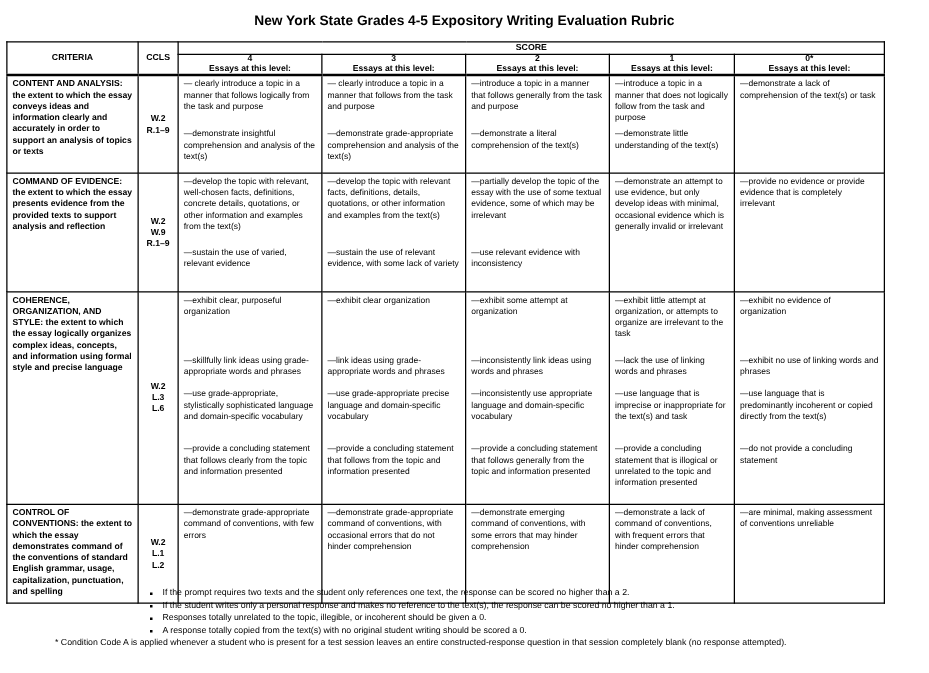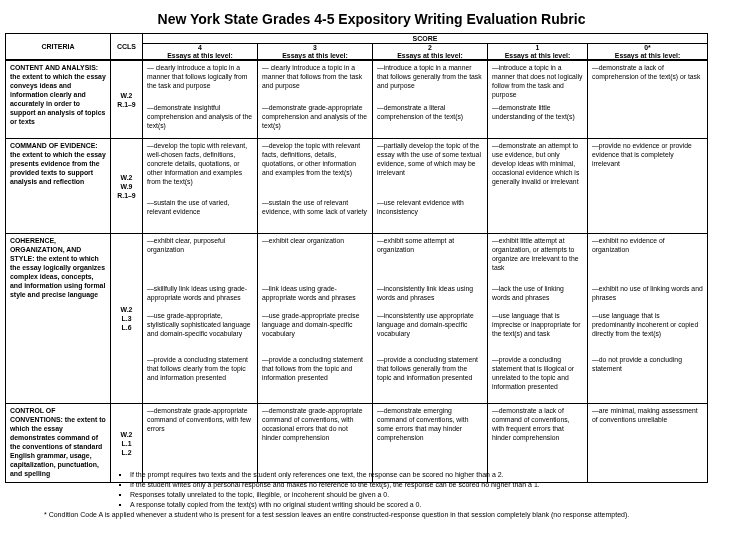--- a/index.html
+++ b/index.html
@@ -1,19 +1,19 @@
 <!DOCTYPE html>
 <html><head>
 <meta charset="utf-8">
 <style>
   html,body{margin:0;padding:0;background:#fff;}
   body{width:743px;height:538px;position:relative;overflow:hidden;
        font-family:"Liberation Sans", sans-serif;color:#000;}
   .page-title{position:absolute;top:11px;left:0;width:743px;text-align:center;
-       font-size:14px;font-weight:bold;}
+       font-size:11px;font-weight:bold;}
   table.rubric{position:absolute;left:5px;top:33px;width:702px;
        border-collapse:collapse;table-layout:fixed;}
   table.rubric col.c-crit{width:105px;}
   table.rubric col.c-ccls{width:32px;}
   table.rubric col.c-l4{width:115px;}
   table.rubric col.c-l3{width:115px;}
   table.rubric col.c-l2{width:115px;}
   table.rubric col.c-l1{width:100px;}
   table.rubric col.c-l0{width:120px;}
   th,td{border:1px solid #000;padding:2px 4px;vertical-align:top;

